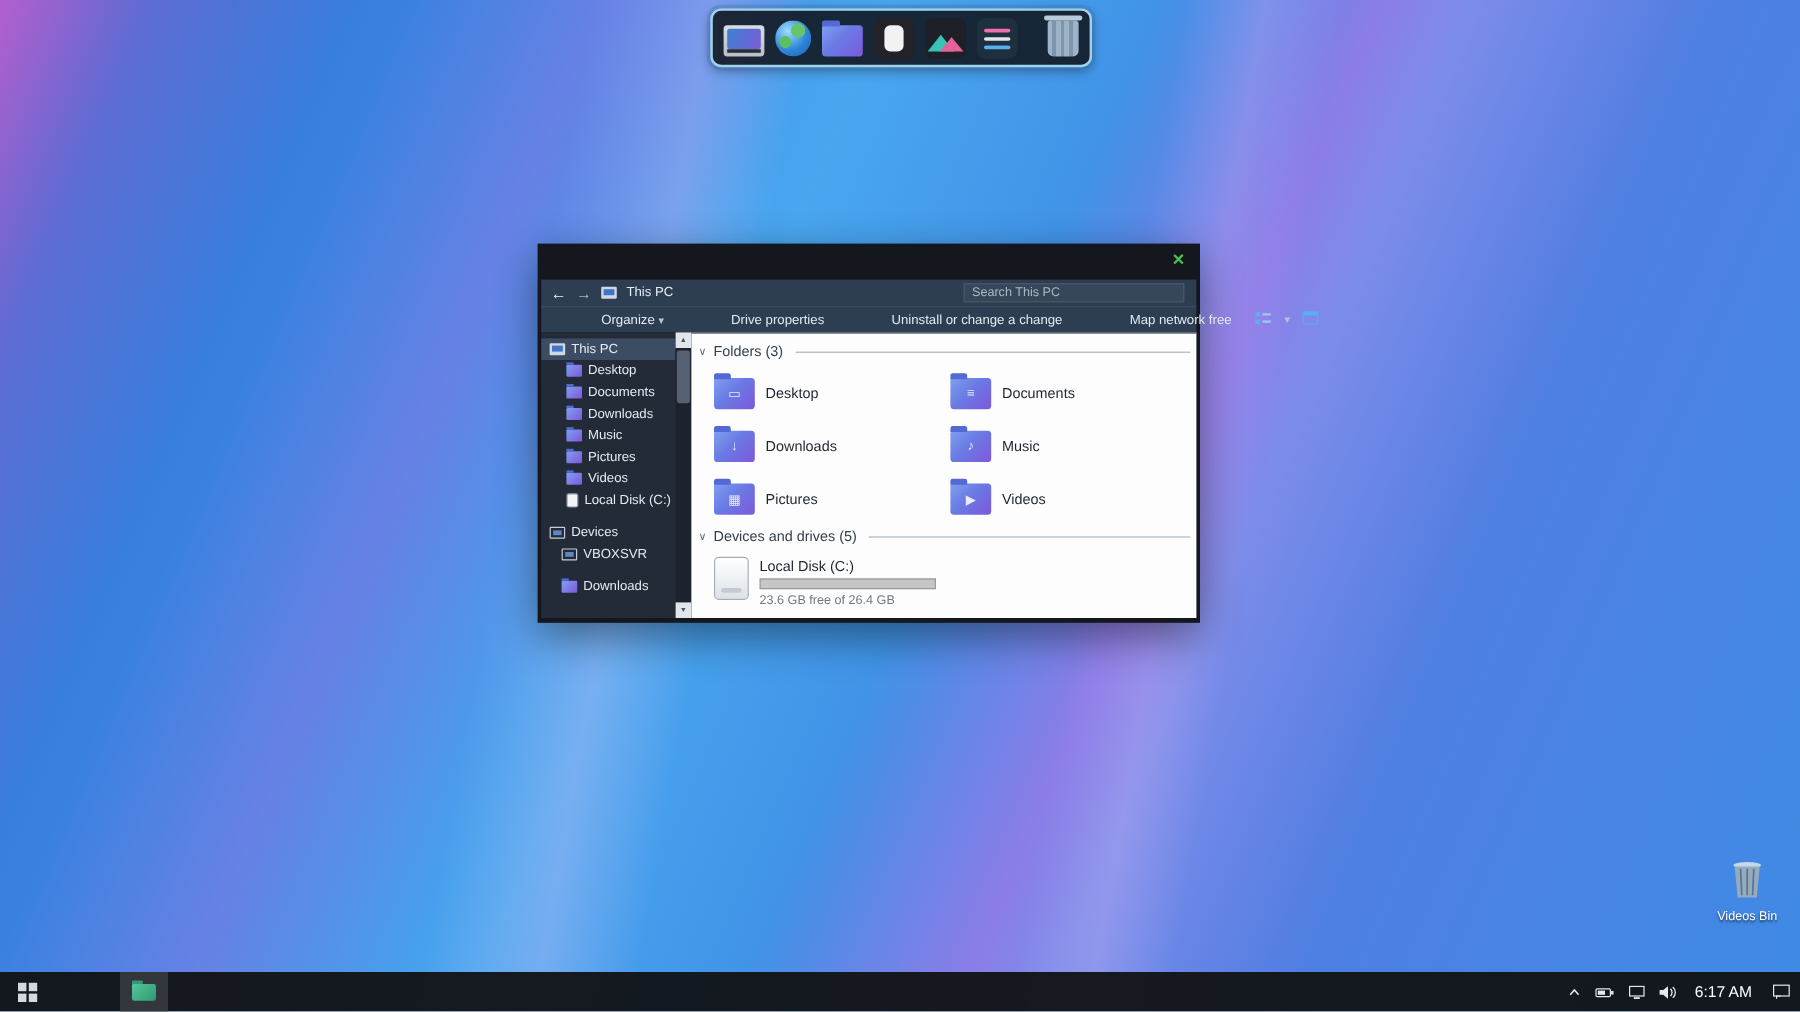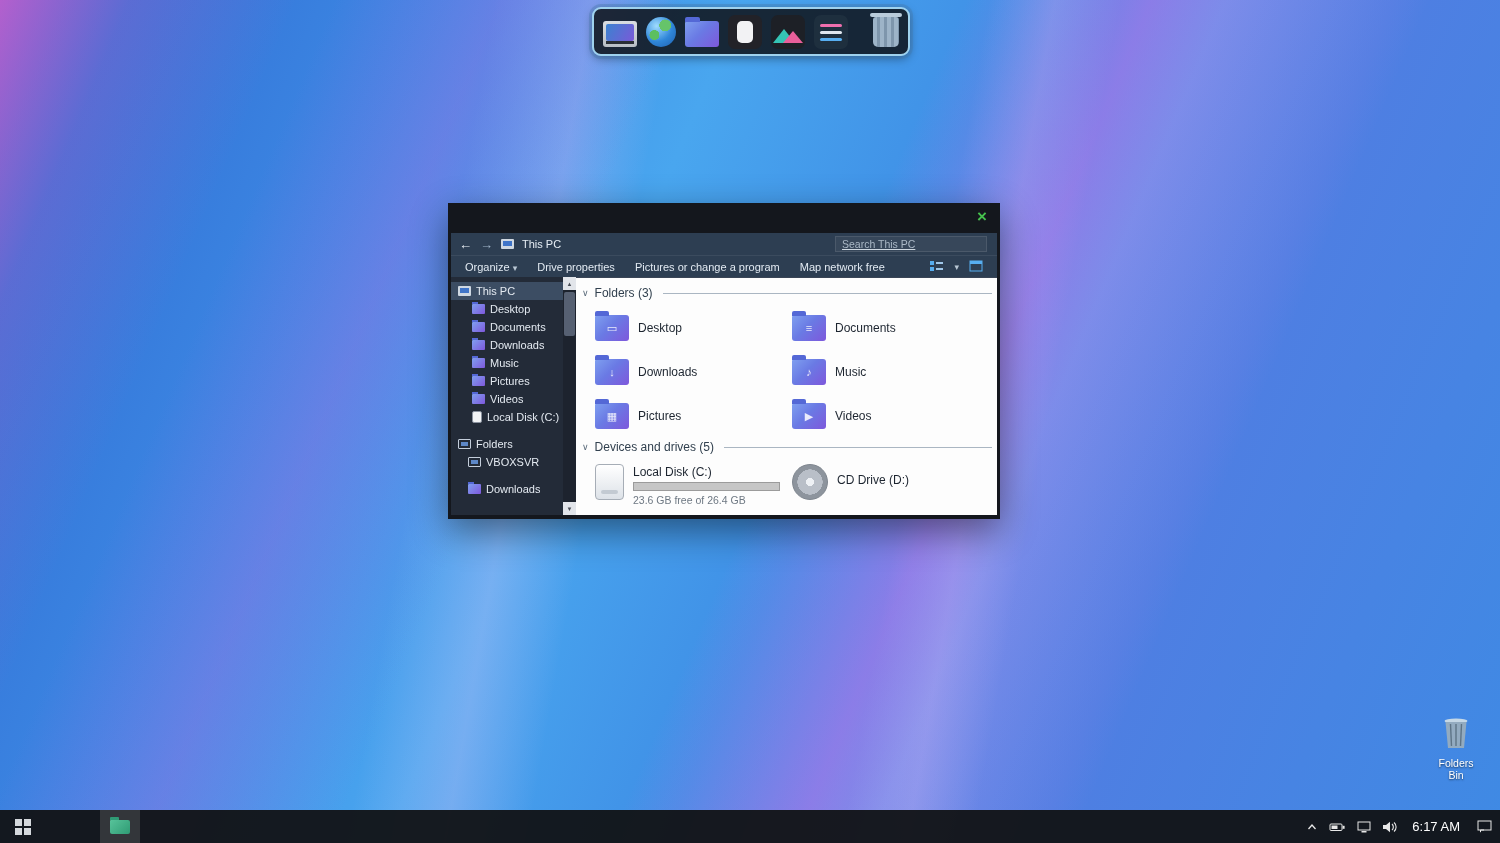--- a/index.html
+++ b/index.html
@@ -58,27 +58,27 @@
     background:#14171d; box-shadow:0 12px 34px rgba(0,0,0,0.45); }
   .titlebar { height:30px; position:relative; }
   .close { position:absolute; right:13px; top:4px; color:#46c24e; font-size:17px; font-weight:bold;
     line-height:20px; cursor:pointer; }
   .navbar { height:22px; margin:0 3px; background:#2d3e52; display:flex; align-items:center;
     gap:8px; padding:0 8px; color:#e6edf4; font-size:11px; }
   .navarrow { cursor:pointer; font-size:13px; line-height:13px; }
   .navarrow.back { color:#eef3f8; }
   .navarrow.fwd { color:#9fb4c8; }
   .address { cursor:pointer; }
-  .search { margin-left:auto; width:152px; height:16px; background:rgba(255,255,255,0.05);
+  .search { margin-left:auto; width:184px; height:16px; background:rgba(255,255,255,0.05);
     border:1px solid rgba(255,255,255,0.10); color:#cdd7e0; font-size:10.5px; padding:0 6px;
-    outline:none; margin-right:2px;text-decoration:underline; }
+    outline:none; margin-right:2px; }
   .search::placeholder { color:#aab8c6; }
   .cmdbar { height:22px; margin:0 3px; background:#2d3e52; border-top:1px solid rgba(255,255,255,0.07);
     display:flex; align-items:center; gap:20px; padding:0 14px; color:#e2eaf2; font-size:11px; }
-  .cmd { cursor:pointer; white-space:nowrap; }
+  .cmd { cursor:pointer; white-space:nowrap;margin-left:36px; }
   .caret { font-size:9px; color:#b9c7d4; }
   .cmd-right { margin-left:auto; display:flex; align-items:center; gap:10px; }
   .view-ic { display:inline-block; cursor:pointer; }
 
   .body { display:flex; height:238px; margin:0 3px; background:#232b38; }
   .sidebar { width:112px; padding-top:5px; font-size:11px; color:#e4eaf1; overflow:hidden; }
   .srow { height:18px; display:flex; align-items:center; gap:5px; padding-left:7px; cursor:pointer; }
   .srow.ind { padding-left:21px; }
   .srow.ind2 { padding-left:17px; }
   .srow.sel { background:#3c4d63; }
@@ -179,21 +179,21 @@
       <span class="address">This PC</span>
       <input class="search" type="text" placeholder="Search This PC" style="">
     </div>
 
     <div class="cmdbar">
       <span class="cmd">
         <span>Organize</span>
         <span class="caret">▾</span>
       </span>
       <span class="cmd">Drive properties</span>
-      <span class="cmd">Pictures or change a program</span>
+      <span class="cmd">Uninstall or change a change</span>
       <span class="cmd">Map network free</span>
       <span class="cmd-right">
         <span class="view-ic">
           <svg width="14" height="12" viewBox="0 0 14 12">
               <rect x="0" y="1" width="4" height="4" fill="#57aef0"></rect>
               <rect x="0" y="7" width="4" height="4" fill="#57aef0"></rect>
               <rect x="6" y="2" width="7" height="2" fill="#9fc6e8"></rect>
               <rect x="6" y="8" width="7" height="2" fill="#9fc6e8"></rect>
             </svg>
         </span>
@@ -238,21 +238,21 @@
           <span class="mini-folder"></span>
           <span class="slabel">Videos</span>
         </div>
         <div class="srow ind">
           <span class="mini-disk"></span>
           <span class="slabel">Local Disk (C:)</span>
         </div>
         <div class="gap8"></div>
         <div class="srow">
           <span class="mini-net"></span>
-          <span class="slabel">Folders</span>
+          <span class="slabel">Devices</span>
         </div>
         <div class="srow ind2">
           <span class="mini-net"></span>
           <span class="slabel">VBOXSVR</span>
         </div>
         <div class="gap8"></div>
         <div class="srow ind2">
           <span class="mini-folder"></span>
           <span class="slabel">Downloads</span>
         </div>
@@ -318,40 +318,34 @@
 
         <div class="grid">
           <div class="drive-tile">
             <span class="hdd"></span>
             <span class="dinfo">
               <span class="dlabel">Local Disk (C:)</span>
               <span class="dbar"><span class="dfill" style="width: 52%;"></span></span>
               <span class="ddetail">23.6 GB free of 26.4 GB</span>
             </span>
           </div>
-          <div class="drive-tile">
-            <span class="cd"></span>
-            <span class="dinfo cd-label-only">
-              <span class="dlabel">CD Drive (D:)</span>
-            </span>
-          </div>
         </div>
       </div>
     </div>
   </div>
 
   <div class="recycle">
     <svg width="30" height="36" viewBox="0 0 30 36">
       <ellipse cx="15" cy="7" rx="11.5" ry="2.6" fill="#c6d8e6"></ellipse>
       <path d="M4.5 8 L25.5 8 L23 34 L7 34 Z" fill="#93abc0"></path>
       <path d="M9.5 10 L10.5 32" stroke="#5e7486" stroke-width="1.4" fill="none"></path>
       <path d="M15 10 L15 32" stroke="#5e7486" stroke-width="1.4" fill="none"></path>
       <path d="M20.5 10 L19.5 32" stroke="#5e7486" stroke-width="1.4" fill="none"></path>
     </svg>
-    <span class="rb-label">Folders Bin</span>
+    <span class="rb-label">Videos Bin</span>
   </div>
 
   <div class="taskbar">
     <div class="start">
       <span class="winlogo">
           <span></span>
           <span></span>
           <span></span>
           <span></span>
         </span>

